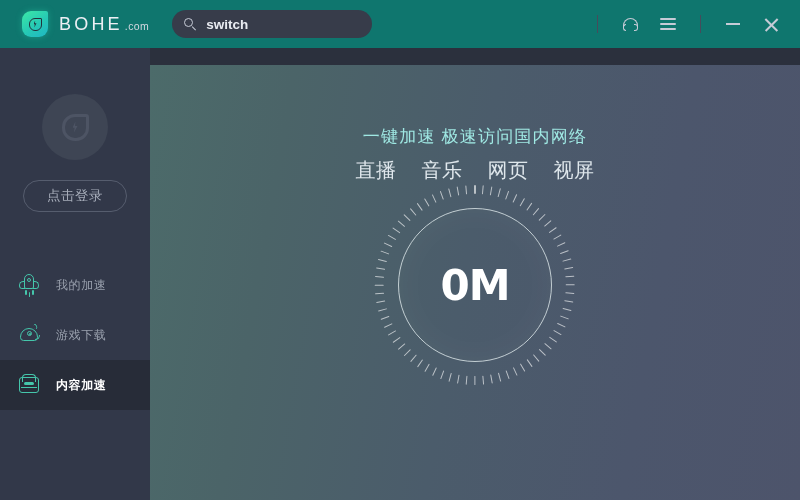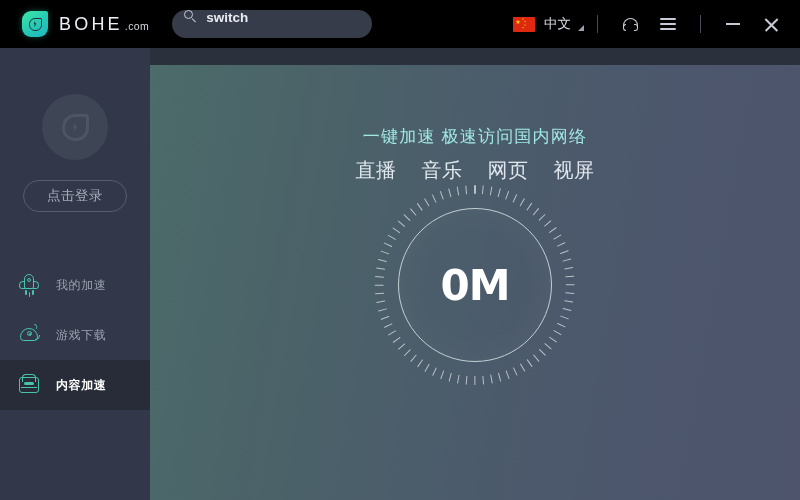--- a/index.html
+++ b/index.html
@@ -6,42 +6,42 @@
   html, body {
     width:800px; height:500px; overflow:hidden;
     font-family:"Liberation Sans", sans-serif;
     background:#2b303d;
   }
   #app { position:relative; width:800px; height:500px; background:#2b303d; }
 
   
   .titlebar {
     position:absolute; left:0; top:0; width:800px; height:48px;
-    background:#000000; display:flex; align-items:center;
+    background:#0f766e; display:flex; align-items:center;
   }
   .logo-wrap { display:flex; align-items:center; margin-left:22px; }
   .logo-mark {
     width:26px; height:26px; border-radius:9px 2px 9px 9px;
     background:linear-gradient(145deg,#3ce8a6 0%,#26c9b4 55%,#1fb6c4 100%);
     display:flex; align-items:center; justify-content:center;
     box-shadow:0 0 6px rgba(50,220,180,.35);
   }
   .logo-inner {
     width:13px; height:13px; border-radius:6px 1px 6px 6px;
     border:1.6px solid #23323c; display:flex; align-items:center; justify-content:center;
   }
   .logo-bolt { width:3px; height:7px; background:#23323c;
     clip-path:polygon(55% 0,0 55%,42% 55%,28% 100%,100% 40%,50% 40%); }
   .logo-text { margin-left:11px; display:flex; align-items:baseline; }
   .logo-bohe { color:#eceff4; font-size:18px; letter-spacing:3.2px; font-weight:400; }
   .logo-com  { color:#d4d8e0; font-size:10.5px; letter-spacing:.4px; margin-left:2px; }
 
   .search-box {
     margin-left:23px; width:200px; height:28px; border-radius:14px;
-    background:#373c4a; display:flex; padding:0 12px;
+    background:#373c4a; display:flex; align-items:center; padding:0 12px;
   }
   .search-ico { width:13px; height:13px; position:relative; flex:0 0 auto; }
   .search-ico i {
     position:absolute; left:0; top:0; width:9px; height:9px; border-radius:50%;
     border:1.4px solid #c6cbd6;
   }
   .search-ico b {
     position:absolute; left:7.5px; top:8px; width:5px; height:1.4px;
     background:#c6cbd6; transform:rotate(45deg); transform-origin:left center;
   }
@@ -205,31 +205,20 @@
 
     <div class="search-box">
       <span class="search-ico">
           <i></i>
           <b></b>
         </span>
       <span class="search-val">switch</span>
     </div>
 
     <div class="tb-right">
-      <div class="ico-btn" style="width:auto;margin:0;">
-        <span class="flag">
-          <i class="s1"></i>
-            <i class="s2"></i>
-            <i class="s3"></i>
-            <i class="s4"></i>
-            <i class="s5"></i>
-        </span>
-        <span class="lang-txt">中文</span>
-        <span class="lang-caret"></span>
-      </div>
 
       <div class="tb-div"></div>
 
       <div class="ico-btn">
         <span class="headset">
           <i class="band"></i>
             <i class="cupL"></i>
             <i class="cupR"></i>
         </span>
       </div>

